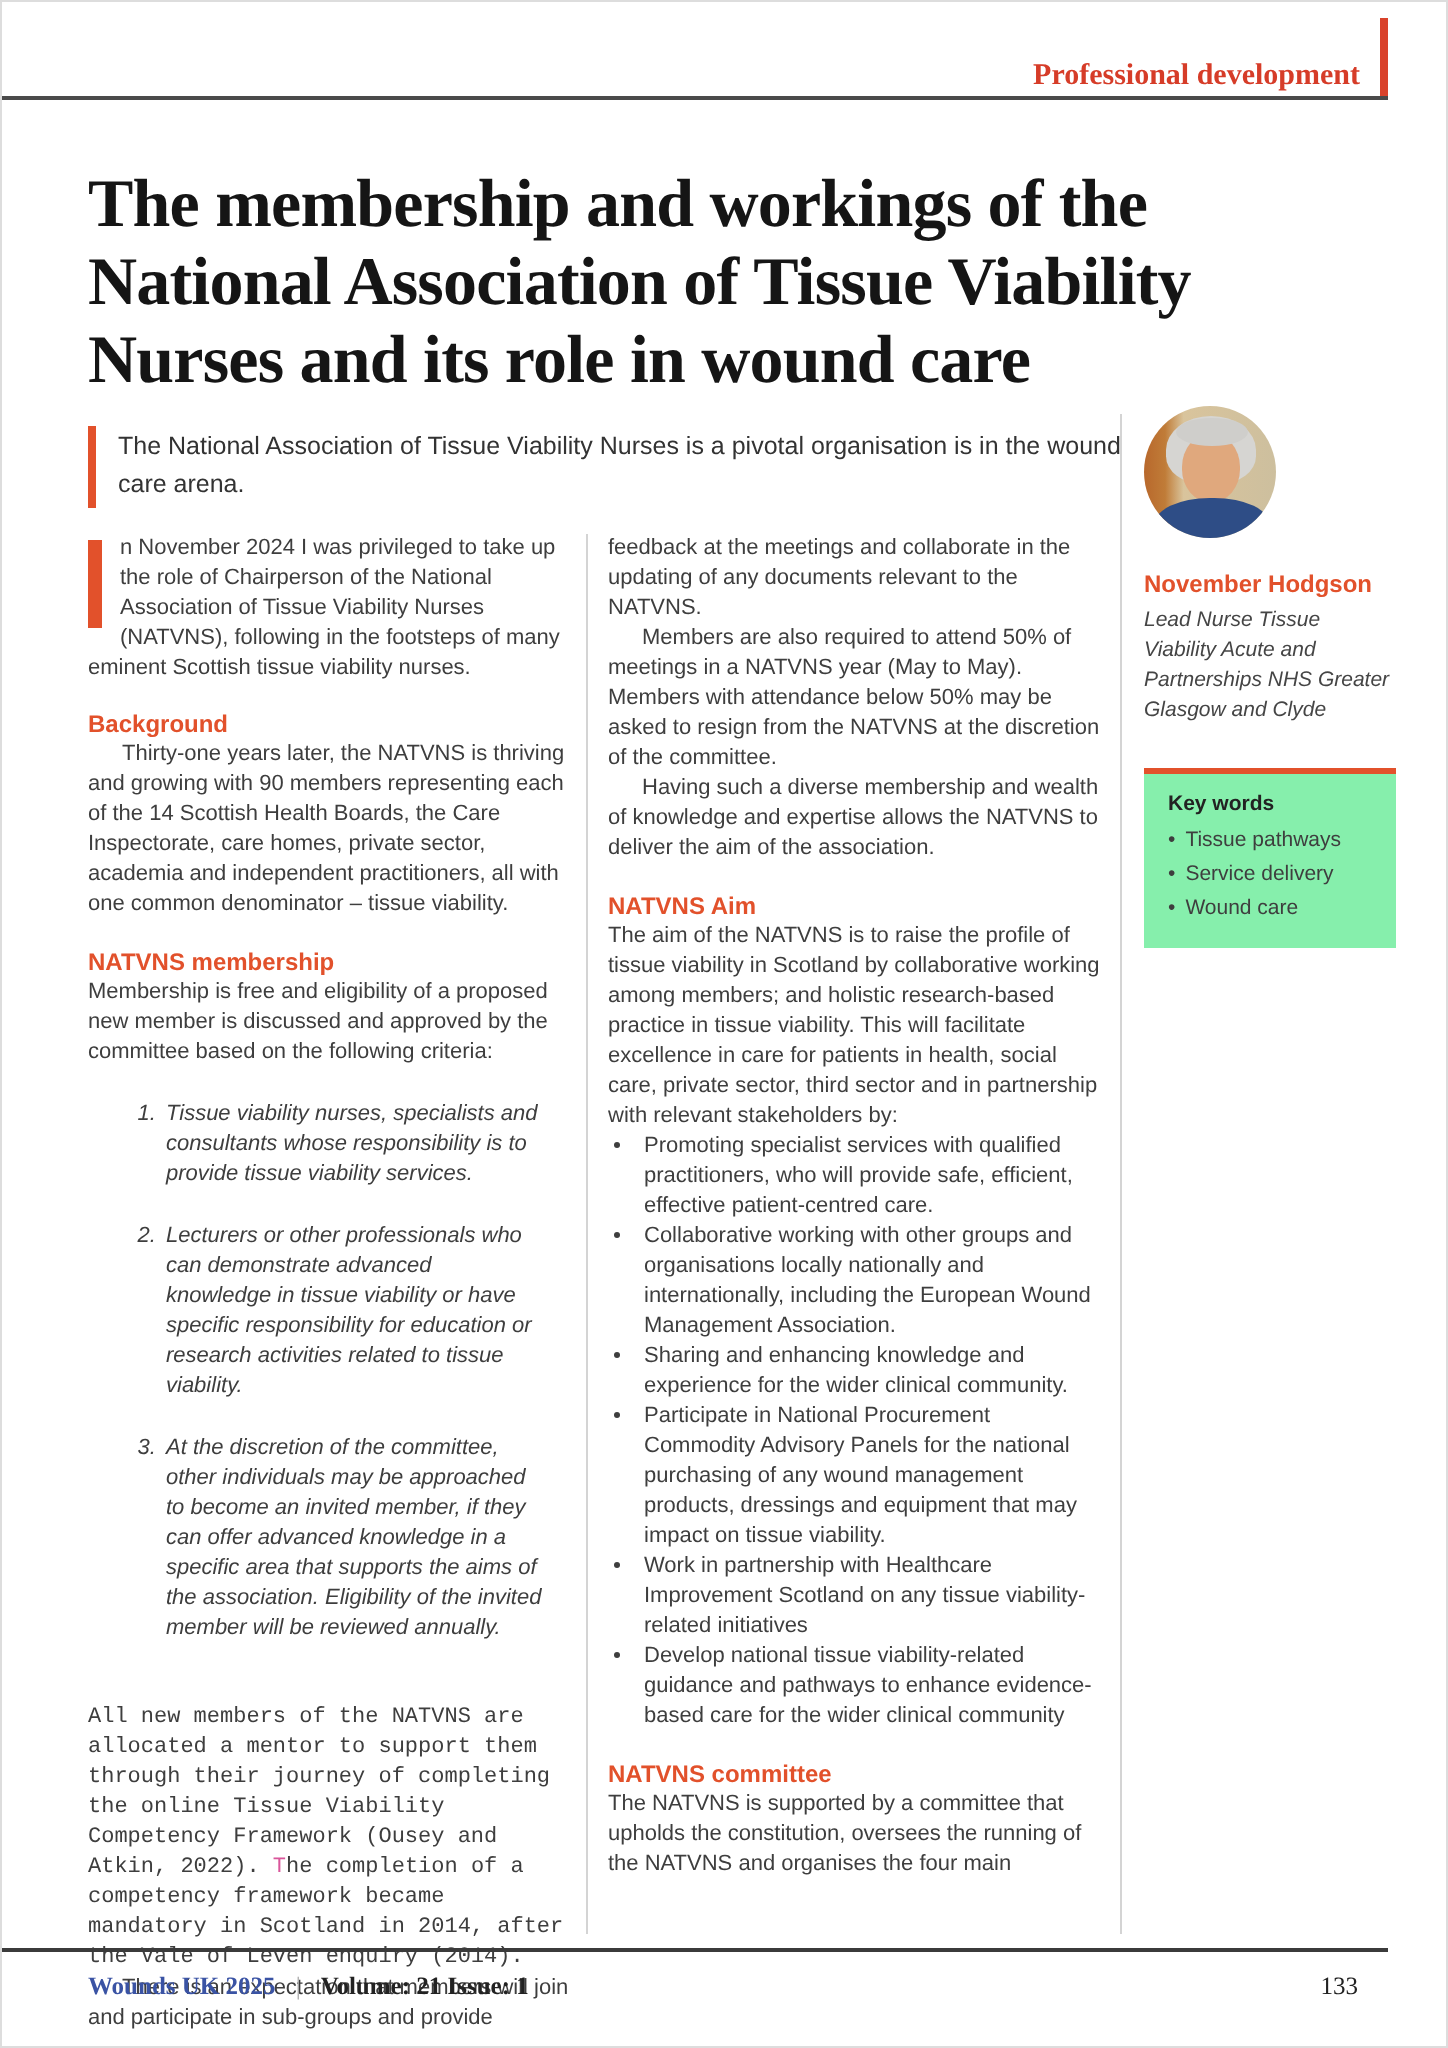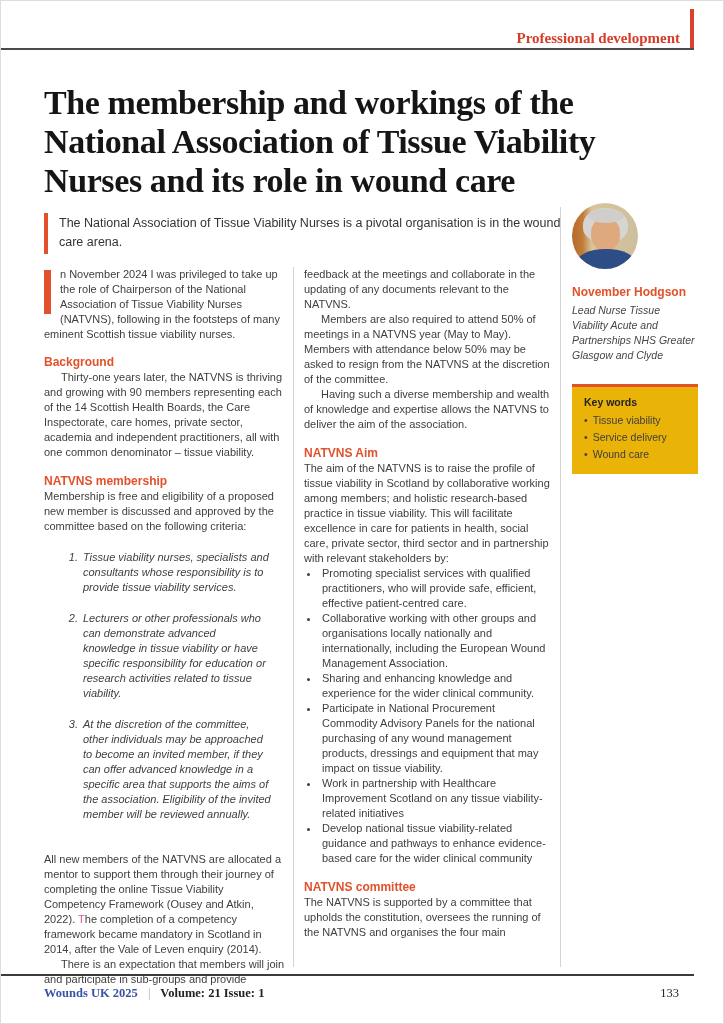--- a/index.html
+++ b/index.html
@@ -54,21 +54,21 @@
     position:relative;width:66px;height:66px;border-radius:50%;overflow:hidden;
     background:linear-gradient(90deg,#b8682c 0%,#c07c38 16%,#d9c49c 30%,#cdbf9e 100%);
   }
   .avatar .hair{position:absolute;top:5px;left:11px;width:45px;height:34px;background:#d6d5d2;border-radius:55% 55% 45% 45%;}
   .avatar .face{position:absolute;top:14px;left:19px;width:29px;height:34px;background:#e0a87d;border-radius:48%;}
   .avatar .fringe{position:absolute;top:6px;left:16px;width:36px;height:14px;background:#cfcecb;border-radius:50%;}
   .avatar .shoulders{position:absolute;bottom:-8px;left:5px;width:58px;height:28px;background:#2e4d86;border-radius:48% 48% 0 0;}
   .author-name{margin-top:16px;font-size:12px;font-weight:bold;color:#e2512b;}
   .author-aff{margin-top:4px;font-size:10.5px;line-height:15px;font-style:italic;color:#454545;}
   .kw-box{
-    margin-top:21px;background:#eab308;border-top:3px solid #e2512b;
+    margin-top:21px;background:#86efac;border-top:3px solid #e2512b;
     padding:9px 10px 11px 12px;
   }
   .kw-title{font-size:10.5px;font-weight:bold;color:#222;margin:0 0 4px 0;}
   .kw-item{font-size:10.5px;line-height:17px;color:#3e3e3e;}
   .kw-item .b{margin-right:5px;}
   
   .footer-rule{position:absolute;left:0;top:973px;width:693px;height:2px;background:#3b3b3b;}
   .footer-left{
     position:absolute;left:43px;top:985px;
     font-family:"Liberation Serif","DejaVu Serif",serif;font-weight:bold;font-size:12.5px;color:#222;
@@ -106,21 +106,21 @@
     <p><span class="dropcap">I</span><span>n November 2024 I was privileged to take up the role of Chairperson of the National Association of Tissue Viability Nurses (NATVNS), following in the footsteps of many eminent Scottish tissue viability nurses.</span></p>
     <h3 class="sec-head first">Background</h3>
     <p class="indent">Thirty-one years later, the NATVNS is thriving and growing with 90 members representing each of the 14 Scottish Health Boards, the Care Inspectorate, care homes, private sector, academia and independent practitioners, all with one common denominator – tissue viability.</p>
     <h3 class="sec-head">NATVNS membership</h3>
     <p>Membership is free and eligibility of a proposed new member is discussed and approved by the committee based on the following criteria:</p>
     <ol class="criteria">
       <li>Tissue viability nurses, specialists and consultants whose responsibility is to provide tissue viability services.</li>
       <li>Lecturers or other professionals who can demonstrate advanced knowledge in tissue viability or have specific responsibility for education or research activities related to tissue viability.</li>
       <li>At the discretion of the committee, other individuals may be approached to become an invited member, if they can offer advanced knowledge in a specific area that supports the aims of the association. Eligibility of the invited member will be reviewed annually.</li>
     </ol>
-    <p style="margin-top:30px;"><span>All new members of the NATVNS are allocated a mentor to support them through their journey of completing the online Tissue Viability Competency Framework (Ousey and Atkin, 2022). </span><span class="pink">T</span><span>he completion of a competency framework became mandatory in Scotland in 2014, after the Vale of Leven enquiry (2014).</span></p>
+    <p style="margin-top:30px;font-family:Liberation Mono, monospace;"><span>All new members of the NATVNS are allocated a mentor to support them through their journey of completing the online Tissue Viability Competency Framework (Ousey and Atkin, 2022). </span><span class="pink">T</span><span>he completion of a competency framework became mandatory in Scotland in 2014, after the Vale of Leven enquiry (2014).</span></p>
     <p class="indent">There is an expectation that members will join and participate in sub-groups and provide</p>
   </div>
 
   <div class="col-mid body-text">
     <p>feedback at the meetings and collaborate in the updating of any documents relevant to the NATVNS.</p>
     <p class="indent">Members are also required to attend 50% of meetings in a NATVNS year (May to May). Members with attendance below 50% may be asked to resign from the NATVNS at the discretion of the committee.</p>
     <p class="indent">Having such a diverse membership and wealth of knowledge and expertise allows the NATVNS to deliver the aim of the association.</p>
     <h3 class="sec-head">NATVNS Aim</h3>
     <p>The aim of the NATVNS is to raise the profile of tissue viability in Scotland by collaborative working among members; and holistic research-based practice in tissue viability. This will facilitate excellence in care for patients in health, social care, private sector, third sector and in partnership with relevant stakeholders by:</p>
     <ul class="aims">
@@ -139,21 +139,21 @@
     <div class="avatar">
       <div class="hair"></div>
       <div class="face"></div>
       <div class="fringe"></div>
       <div class="shoulders"></div>
     </div>
     <div class="author-name">November Hodgson</div>
     <div class="author-aff">Lead Nurse Tissue Viability Acute and Partnerships NHS Greater Glasgow and Clyde</div>
     <div class="kw-box">
       <div class="kw-title">Key words</div>
-      <div class="kw-item"><span class="b">•</span><span>Tissue viability</span></div>
+      <div class="kw-item"><span class="b">•</span><span>Tissue pathways</span></div>
       <div class="kw-item"><span class="b">•</span><span>Service delivery</span></div>
       <div class="kw-item"><span class="b">•</span><span>Wound care</span></div>
     </div>
   </div>
 
   <div class="footer-rule"></div>
   <div class="footer-left">
     <span class="journal">Wounds UK 2025</span>
     <span class="sep">|</span>
     <span>Volume: 21 Issue: 1</span>

